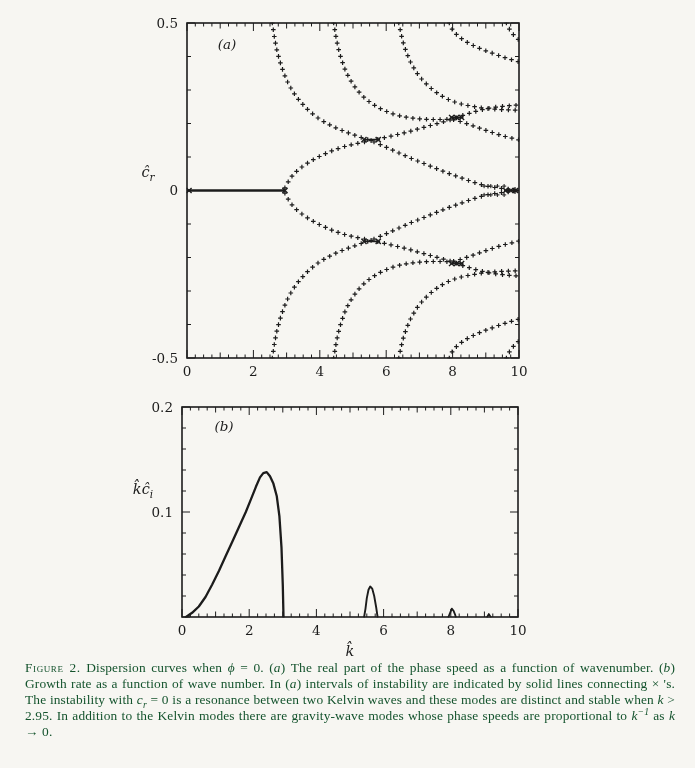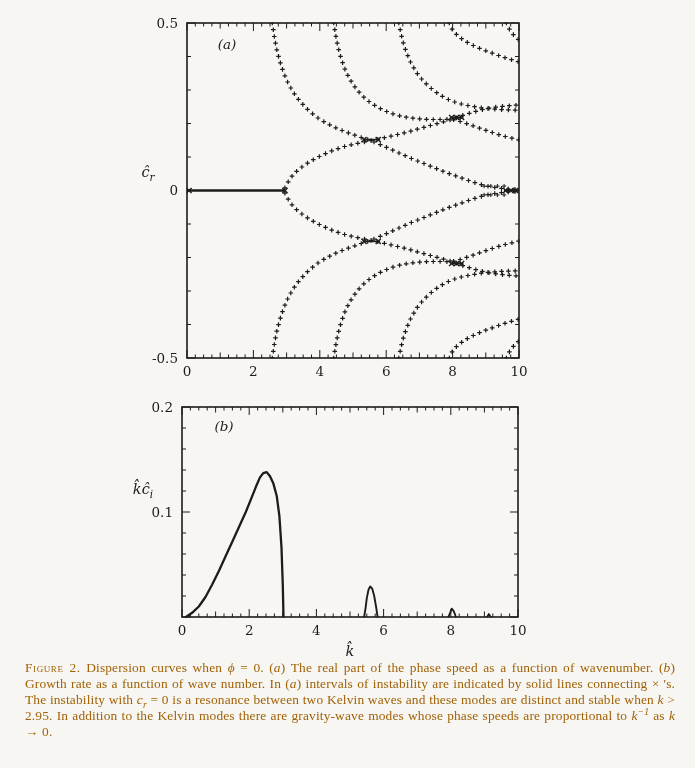--- a/index.html
+++ b/index.html
@@ -10,21 +10,21 @@
     overflow:hidden;
     font-family:"Liberation Serif","DejaVu Serif",serif;
     color:#1d1d1d;
   }
   #figure-svg{position:absolute;left:0;top:0;}
   .caption{
     position:absolute;left:25px;top:660px;width:650px;
     margin:0;
     font-size:13.4px;line-height:16px;
     text-align:justify;
-    color:#a16207;
+    color:#14532d;
     letter-spacing:0.15px;
   }
   .caption .sc{font-variant:small-caps;letter-spacing:0.6px;}
   .caption .it{font-style:italic;}
   .caption .sup{vertical-align:super;font-size:0.72em;line-height:0;}
   .caption .sub{vertical-align:sub;font-size:0.72em;line-height:0;}
 </style>
 </head>
 <body>
 

